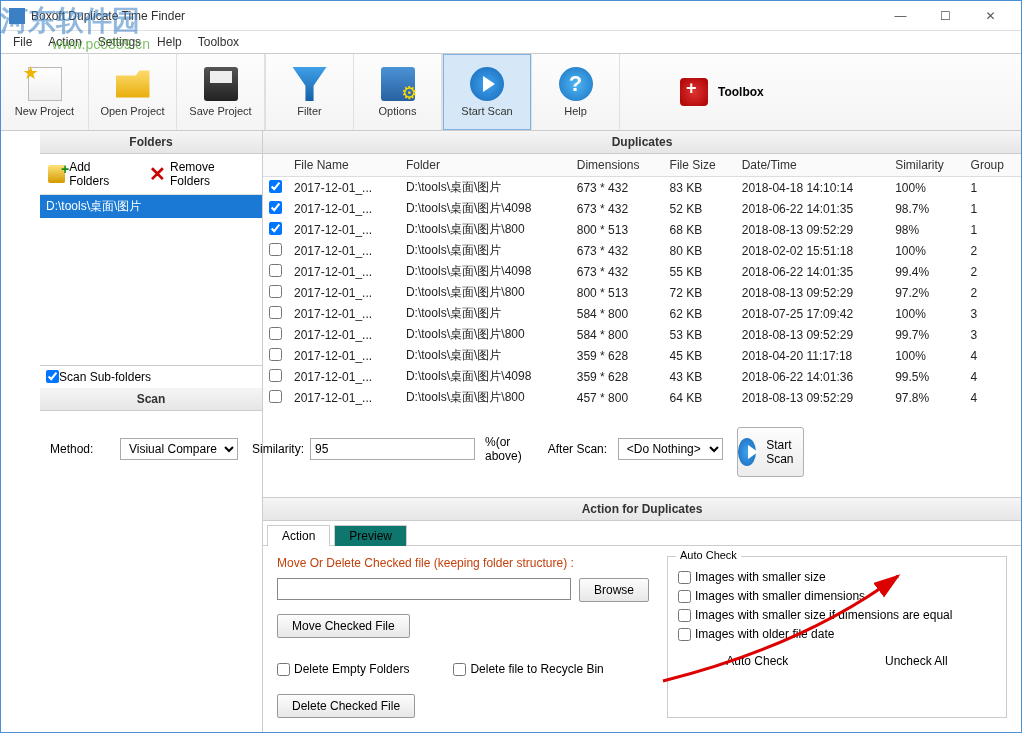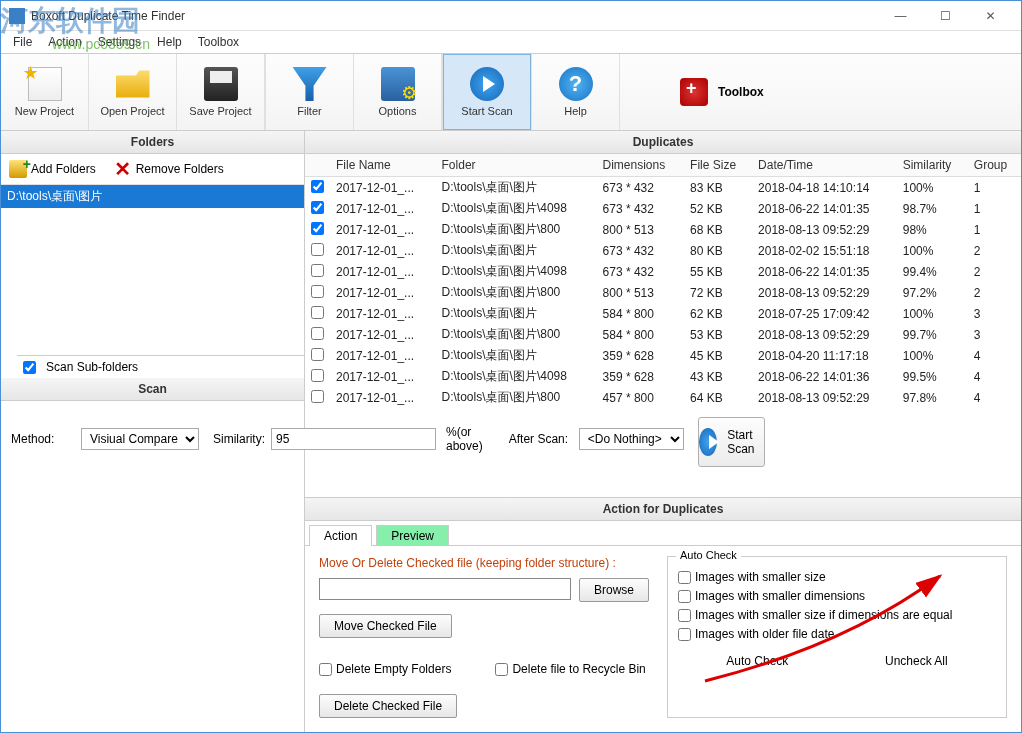--- a/index.html
+++ b/index.html
@@ -14,48 +14,48 @@
 .watermark-url { position: absolute; top: 36px; left: 52px; font-size: 14px; color: #4aa329; opacity: 0.7; z-index: 2; pointer-events: none; }
 .toolbar { height: 78px; border-top: 1px solid #ccc; border-bottom: 1px solid #ccc; display: flex; align-items: stretch; background: linear-gradient(#fdfdfd,#f4f4f4); }
 .tbtn { width: 88px; display: flex; flex-direction: column; align-items: center; justify-content: center; gap: 4px; border-right: 1px solid #e0e0e0; }
 .tbtn.active { background: #d6e8f7; border: 1px solid #7fb3e0; }
 .tbtn .ticon { width: 34px; height: 34px; }
 .tbtn .tlabel { font-size: 11px; color: #333; }
 .tbtoolbox { display: flex; align-items: center; gap: 10px; padding-left: 60px; }
 .tbtoolbox .ticon { width: 28px; height: 28px; background: radial-gradient(#d33,#a00); border-radius: 4px; position: relative; }
 .tbtoolbox .ticon::after { content:"+"; color:#fff; position:absolute; top:0; left:6px; font-size:18px; font-weight:bold;}
 .content { flex: 1; display: flex; overflow: hidden; }
-.left { width: 304px; border-right: 1px solid #ccc; display: flex; flex-direction: column; }
+.left { width: 262px; border-right: 1px solid #ccc; display: flex; flex-direction: column; padding-left: 39px; }
 .panel-title { text-align: center; font-weight: bold; background: linear-gradient(#f5f5f5,#e6e6e6); border-bottom: 1px solid #ccc; padding: 4px 0; color: #333; }
 .folder-buttons { display: flex; padding: 6px 8px; gap: 18px; align-items: center; border-bottom: 1px solid #e0e0e0; }
 .fbtn { display: flex; align-items: center; gap: 4px; }
 .fbtn .ficon { width: 18px; height: 18px; }
 .folder-list { flex: 0 0 170px; overflow: auto; }
 .folder-item { background: #1979d4; color: #fff; padding: 3px 6px; }
-.scan-sub { padding: 4px 6px; border-top: 1px solid #ccc; display: flex; align-items: flex-end; gap: 10px; margin-left: 16px; }
+.scan-sub { padding: 4px 6px; border-top: 1px solid #ccc; display: flex; align-items: flex-start; gap: 0; }
 .scan-panel { display: flex; flex-direction: column; }
 .scan-body { padding: 10px 10px; display: flex; flex-direction: row; gap: 14px; }
 .srow { display: flex; align-items: center; gap: 6px; }
 .srow label { width: 64px; }
 .srow select, .srow input[type=text] { flex: 1; border: 1px solid #aaa; height: 22px; padding: 0 4px; background: #fff; }
 .srow .pct { margin-left: 4px; }
 .scan-btn { margin: 6px auto 0; width: 154px; height: 50px; border: 1px solid #b0b0b0; background: linear-gradient(#fdfdfd,#ececec); display: flex; align-items: center; justify-content: center; gap: 10px; border-radius: 3px; }
 .scan-btn .play { width: 28px; height: 28px; border-radius: 50%; background: radial-gradient(#3fa3ef,#1668b8); position: relative; }
 .scan-btn .play::after { content:""; position:absolute; left:10px; top:7px; border-left:10px solid #fff; border-top:7px solid transparent; border-bottom:7px solid transparent; }
 .right { flex: 1; display: flex; flex-direction: column; overflow: hidden; }
 .dup-panel { flex: 1; display: flex; flex-direction: column; min-height: 0; }
 .table-wrap { flex: 1; overflow: auto; }
 table { width: 100%; border-collapse: collapse; }
 th { text-align: left; padding: 4px 6px; font-weight: normal; color: #333; background: #fafafa; border-bottom: 1px solid #ddd; }
 td { padding: 2px 6px; color: #222; white-space: nowrap; }
 td.chk { width: 22px; }
 input[type=checkbox] { width: 13px; height: 13px; }
 .action-panel { border-top: 1px solid #ccc; }
 .tabs { display: flex; border-bottom: 1px solid #ccc; margin-top: 3px; }
-.tab { padding: 3px 14px; border: 1px solid #ccc; border-bottom: none; background: #86efac; margin-left: 4px; position: relative; top:1px;}
+.tab { padding: 3px 14px; border: 1px solid #ccc; border-bottom: none; background: #0f766e; margin-left: 4px; position: relative; top:1px;}
 .tab.active { background: #fff; }
 .action-body { display: flex; padding: 10px 14px 14px; gap: 18px; }
 .move-group { flex: 1; }
 .fieldset-label { margin-bottom: 8px; color: #c2410c; }
 .pathrow { display: flex; gap: 8px; margin-bottom: 12px; }
 .pathrow input { flex: 1; border: 1px solid #888; height: 22px; }
 .btn { border: 1px solid #999; background: linear-gradient(#fdfdfd,#e7e7e7); padding: 4px 14px; border-radius: 2px; }
 .checkrow { display: flex; align-items: center; gap: 4px; margin: 8px 0; }
 .autogroup { width: 340px; border: 1px solid #ccc; padding: 8px 10px; position: relative; }
 .autogroup .legend { position: absolute; top: -8px; left: 8px; background: #fff; padding: 0 4px; font-size: 11px; }

